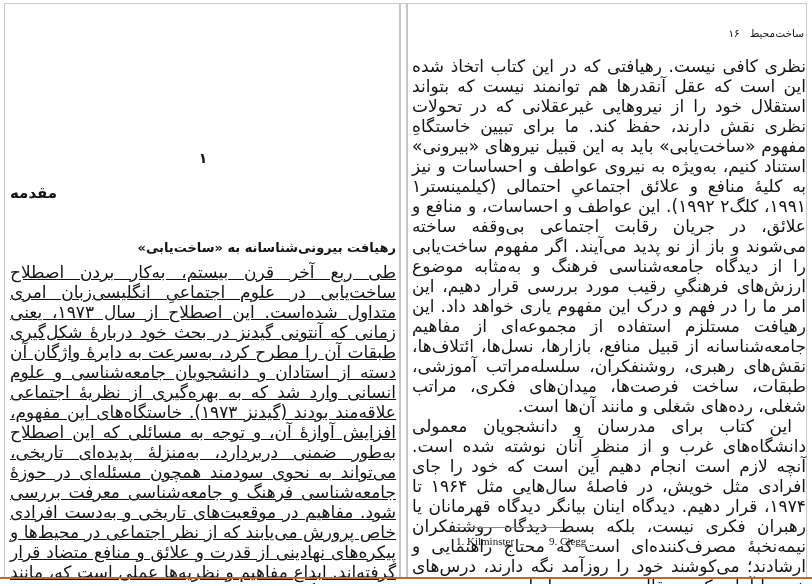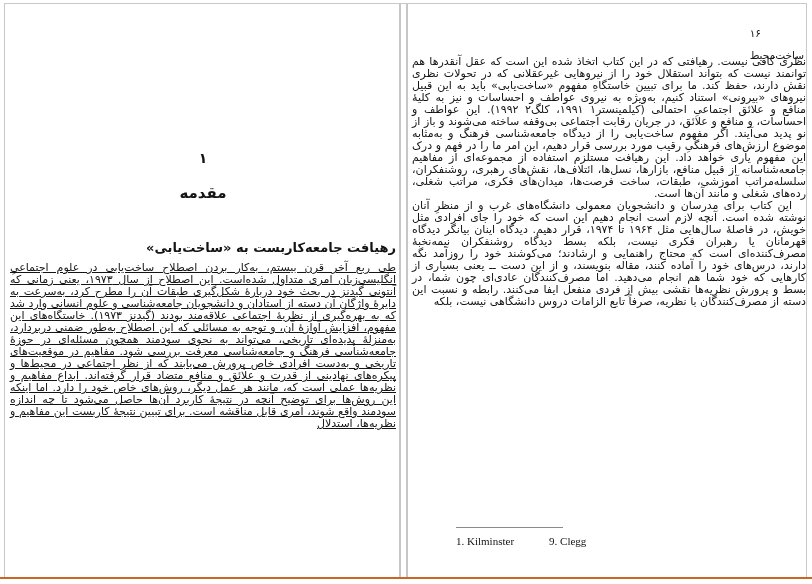--- a/index.html
+++ b/index.html
@@ -21,33 +21,33 @@
   }
   .page{position:absolute;top:0;height:577px;direction:rtl;}
   .page-left{left:10px;width:386px;}
   .page-right{left:412px;width:394px;}
   .chapter-number{
     position:absolute;top:150px;left:0;width:100%;
     text-align:center;font-size:14px;font-weight:bold;
   }
   .chapter-title{
     position:absolute;top:184px;left:0;width:100%;
-    text-align:center;font-size:15px;font-weight:bold;
+    text-align:left;font-size:15px;font-weight:bold;
   }
   .section-heading{
     position:absolute;top:240px;right:0;width:100%;
     text-align:right;font-size:13px;font-weight:bold;
   }
   .body-text{
-    font-size:11px;line-height:12px;text-align:justify;
+    font-size:17px;line-height:20px;text-align:justify;
   }
   .left-body{position:absolute;top:262px;right:0;width:100%;text-decoration:underline;}
   .running-head{
     position:absolute;top:27px;right:2px;direction:ltr;
-    display:flex;gap:10px;align-items:baseline;font-size:10.5px;flex-direction:column;
+    display:flex;gap:10px;align-items:baseline;font-size:10.5px;
   }
   .right-body{position:absolute;top:56px;right:0;width:100%;line-height:19.5px;}
   .para-indent{text-indent:14px;}
   .footnote-area{
     position:absolute;top:527px;left:44px;width:340px;
     direction:ltr;text-align:left;
     font-family:"Liberation Serif","DejaVu Serif",serif;font-size:11px;
   }
   .footnote-rule{width:107px;border-top:1px solid #8a8a8a;margin-bottom:7px;}
   .footnote-row{display:flex;gap:35px;white-space:nowrap;}
@@ -55,21 +55,21 @@
 </head>
 <body>
 
 <div class="screen">
 
   <div class="frame"></div>
 
   <div class="page page-left">
     <div class="chapter-number">۱</div>
     <div class="chapter-title">مقدمه</div>
-    <div class="section-heading">رهیافت جامعه‌کاربست به «ساخت‌یابی»</div>
+    <div class="section-heading">رهیافت بیرونی‌شناسانه به «ساخت‌یابی»</div>
     <div class="body-text left-body">طی ربع آخر قرن بیستم، به‌کار بردن اصطلاح ساخت‌یابی در علوم اجتماعیِ انگلیسی‌زبان امری متداول شده‌است. این اصطلاح از سال ۱۹۷۳، یعنی زمانی که آنتونی گیدنز در بحث خود دربارهٔ شکل‌گیری طبقات آن را مطرح کرد، به‌سرعت به دایرهٔ واژگان آن دسته از استادان و دانشجویان جامعه‌شناسی و علوم انسانی وارد شد که به بهره‌گیری از نظریهٔ اجتماعی علاقه‌مند بودند (گیدنز ۱۹۷۳). خاستگاه‌های این مفهوم، افزایش آوازهٔ آن، و توجه به مسائلی که این اصطلاح به‌طور ضمنی دربردارد، به‌منزلهٔ پدیده‌ای تاریخی، می‌تواند به نحوی سودمند همچون مسئله‌ای در حوزهٔ جامعه‌شناسی فرهنگ و جامعه‌شناسی معرفت بررسی شود. مفاهیم در موقعیت‌های تاریخی و به‌دست افرادی خاص پرورش می‌یابند که از نظر اجتماعی در محیط‌ها و پیکره‌های نهادینی از قدرت و علائق و منافع متضاد قرار گرفته‌اند. ابداع مفاهیم و نظریه‌ها عملی است که، مانند هر عمل دیگر، روش‌های خاص خود را دارد. اما اینکه این روش‌ها برای توضیح آنچه در نتیجهٔ کاربرد آن‌ها حاصل می‌شود تا چه اندازه سودمند واقع شوند، امری قابل مناقشه است. برای تبیین نتیجهٔ کاربست این مفاهیم و نظریه‌ها، استدلال</div>
   </div>
 
   <div class="gutter"></div>
 
   <div class="page page-right">
     <div class="running-head">
       <span>۱۶</span>
       <span>ساخت‌محیط</span>
     </div>

